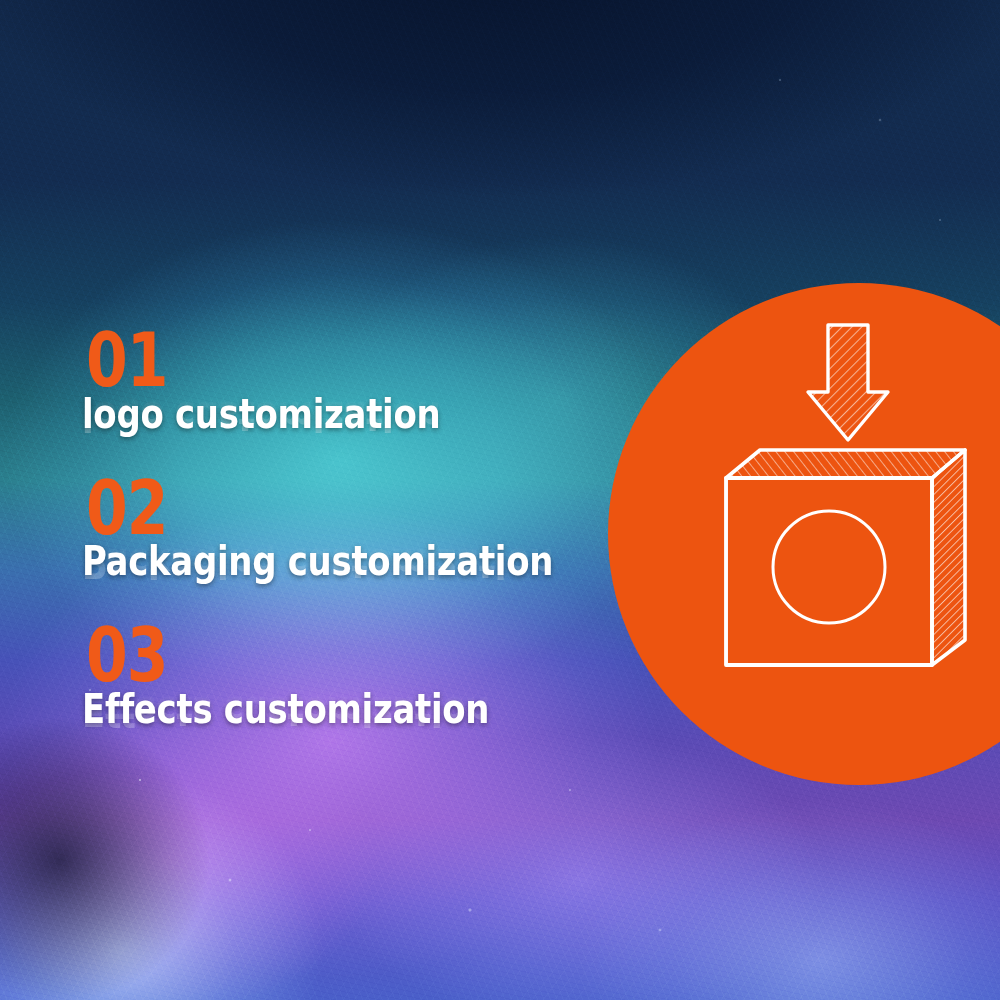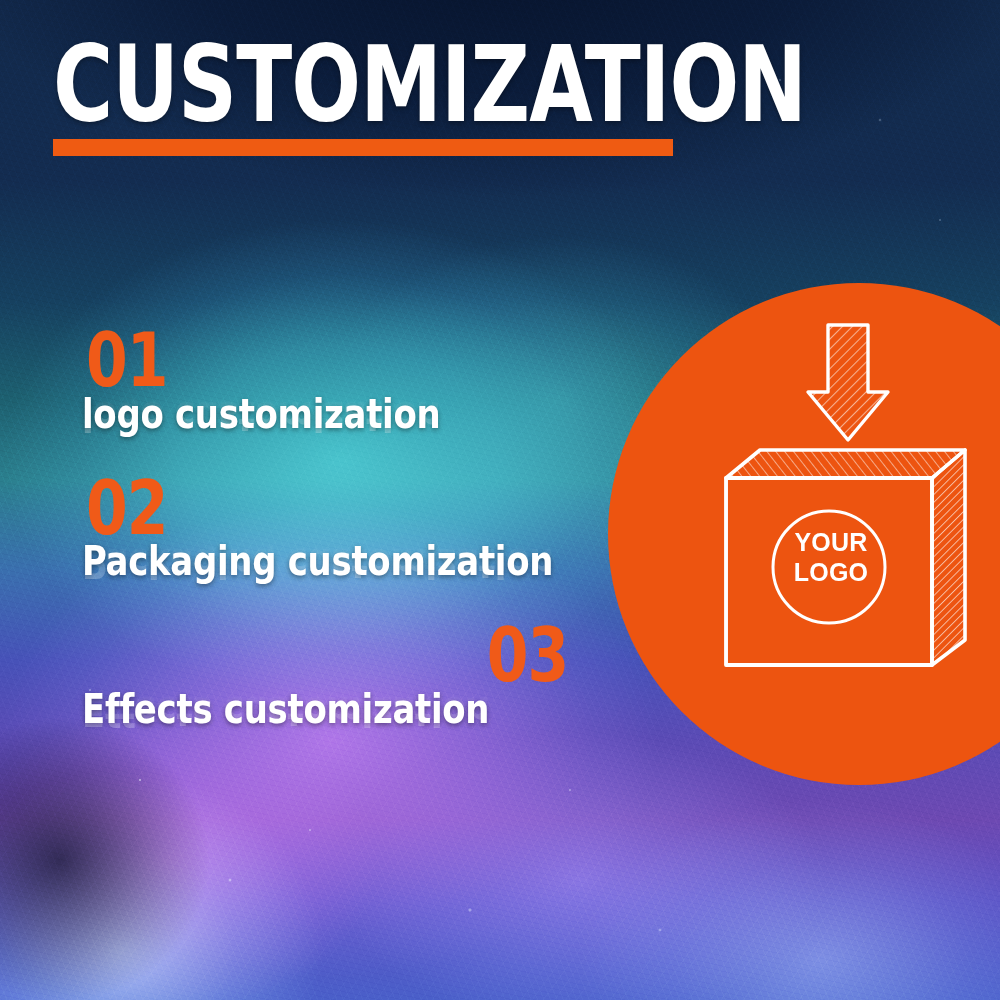--- a/index.html
+++ b/index.html
@@ -167,21 +167,21 @@
   .head-text.second { font-size: 104px; }
 
   
   .service-list {
     position: absolute;
     left: 82px;
     top: 329px;
     width: 540px;
   }
   .service-item { position: relative; margin-bottom: 22px; }
-  .service-item:last-child { margin-bottom: 0; text-align: right; }
+  .service-item:last-child { margin-bottom: 0; }
 
   .service-num {
     color: #f05a18;
     font-family: "Liberation Sans Narrow", "DejaVu Sans Condensed", "Liberation Sans", sans-serif;
     font-weight: 700;
     font-size: 74px;
     line-height: 0.86;
     letter-spacing: -1px;
     transform: scaleX(0.9);
     transform-origin: left bottom;
@@ -269,24 +269,20 @@
 
   <div class="bg-layer bg-base"></div>
   <div class="bg-layer bg-teal"></div>
   <div class="bg-layer bg-violet"></div>
   <div class="bg-layer bg-ice"></div>
   <div class="bg-layer bg-dark"></div>
   <div class="bg-layer bg-fibers"></div>
   <div class="bg-layer bg-speckle"></div>
 
   <div class="headline">
-    <div class="head-line">
-      <div class="head-bar one"></div>
-      <div class="head-text">CUSTOMIZATION</div>
-    </div>
   </div>
 
   <div class="service-list">
 
     <div class="service-item">
       <span class="service-num">01</span>
       <div class="service-label-wrap">
         <div class="service-label">logo customization</div>
         <div class="service-label reflection">logo customization</div>
       </div>
@@ -342,18 +338,14 @@
 
       <path d="M 118 195 L 324 195 L 324 382 L 118 382 Z" fill="none" stroke="#ffffff" stroke-width="3.8" stroke-linejoin="round"></path>
 
       <line x1="120" y1="381" x2="322" y2="381" stroke="#ffffff" stroke-width="2.2" opacity="0.85"></line>
       <line x1="119" y1="197" x2="119" y2="380" stroke="#ffffff" stroke-width="2.0" opacity="0.7"></line>
     </g>
 
     <circle cx="221" cy="284" r="56" fill="none" stroke="#ffffff" stroke-width="3.0"></circle>
   </svg>
 
-  <div class="logo-text">
-    <div>YOUR</div>
-    <div>LOGO</div>
-  </div>
 
 </div>
 
 </body></html>

